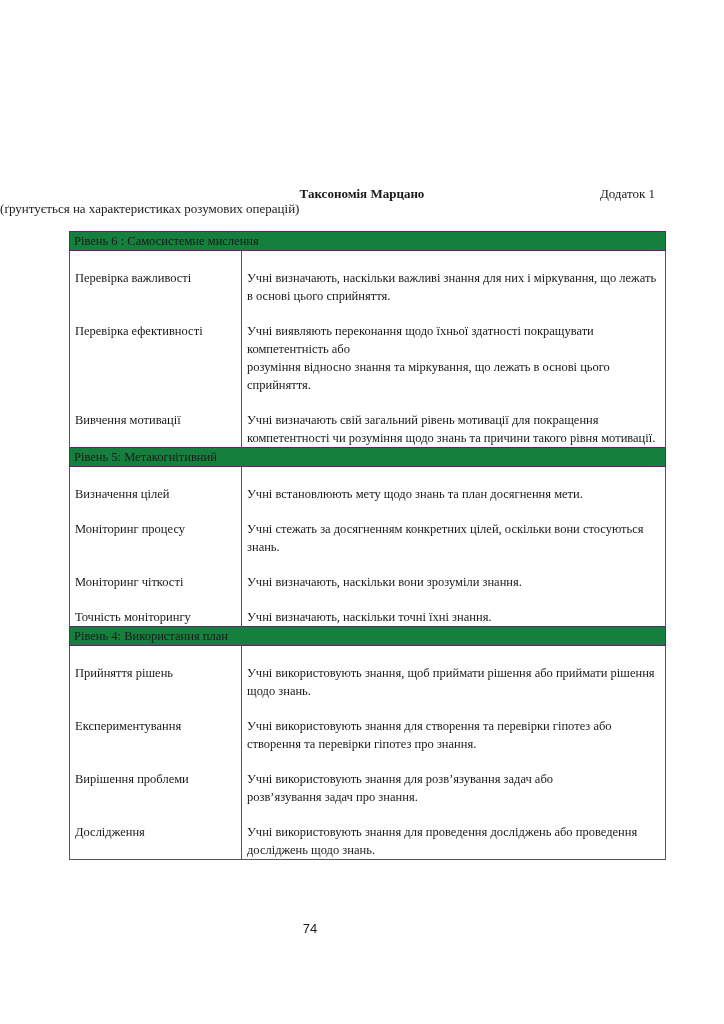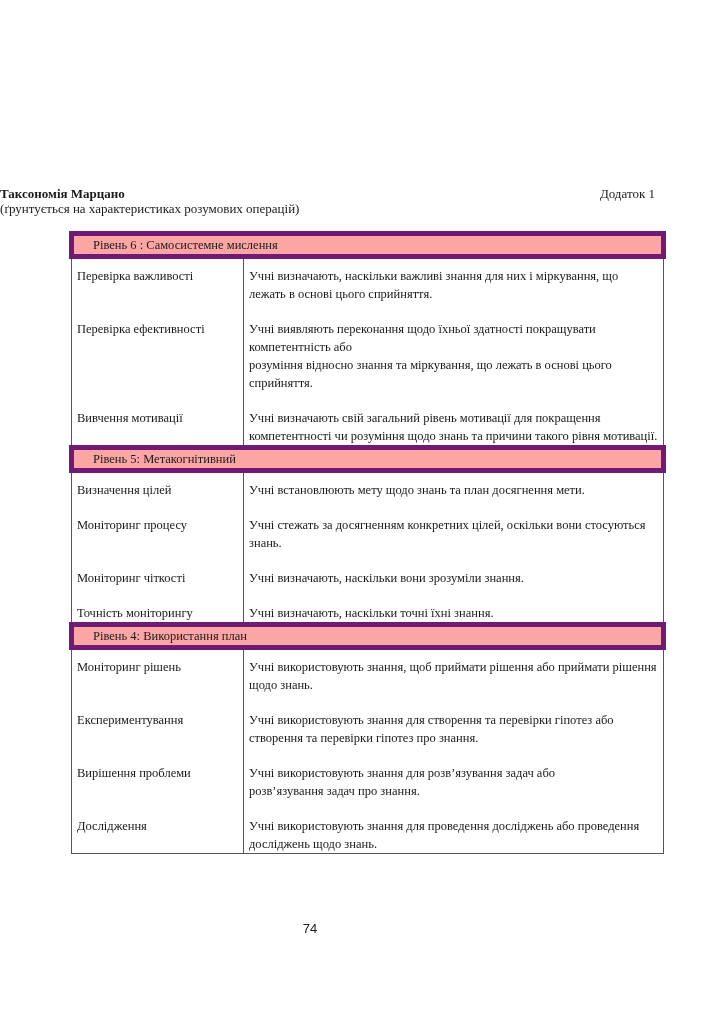--- a/index.html
+++ b/index.html
@@ -1,30 +1,30 @@
 <!DOCTYPE html>
 <html><head>
 <meta charset="utf-8">
 <style>
   html, body { margin: 0; padding: 0; background: #ffffff; }
   body { width: 724px; height: 1024px; position: relative; overflow: hidden;
          font-family: "Liberation Serif", "DejaVu Serif", serif; color: #1a1a1a; }
   .appendix { position: absolute; top: 170px; right: 69px; font-size: 13px; margin-top: 16px; }
-  .title { position: absolute; top: 186px; left: 0; width: 724px; 
+  .title { position: absolute; top: 186px; left: 0; width: 724px; text-align: center;
            font-size: 13px; font-weight: bold; }
   .subtitle { position: absolute; top: 201px; left: 0; width: 724px; text-align: left;
               font-size: 13px; }
   table.tax { position: absolute; top: 231px; left: 69px; width: 597px;
               border-collapse: collapse; font-size: 12.5px; line-height: 18px; }
   table.tax td { border-left: 1px solid #555; border-right: 1px solid #555;
                  vertical-align: top; padding: 0 5px; }
-  table.tax tr.level td { background: #fca5a5; border: 5px solid #701a75;
-                          height: 18px; padding: 0 19px; line-height: 18px; }
+  table.tax tr.level td { background: #15803d; border: 1px solid #701a75;
+                          height: 18px; padding: 0 4px; line-height: 18px; }
   table.tax tr.item td { padding-top: 17px; padding-bottom: 0; }
-  table.tax tr.item.first td { padding-top: 8px; font-family: Liberation Serif, serif; }
+  table.tax tr.item.first td { padding-top: 18px; font-family: Liberation Serif, serif; }
   table.tax tr.item.last td { padding-bottom: 0; margin-left: 19px; }
   table.tax td.name { width: 161px; }
   table.tax tr.bottom td { border-bottom: 1px solid #555; }
   .page-num { position: absolute; top: 921px; left: 0; width: 620px; text-align: center;
               font-family: "Liberation Sans", "DejaVu Sans", sans-serif; font-size: 13px; }
   .desc-line { display: block; }
 </style>
 </head>
 <body>
 
@@ -80,21 +80,21 @@
       <tr class="item last">
         <td class="name">Точність моніторингу</td>
         <td class="desc">
           <span class="desc-line">Учні визначають, наскільки точні їхні знання.</span>
         </td>
       </tr>
       <tr class="level">
         <td colspan="2">Рівень 4: Використання план</td>
       </tr>
       <tr class="item first">
-        <td class="name">Моніторинг рішень</td>
+        <td class="name">Прийняття рішень</td>
         <td class="desc">
           <span class="desc-line">Учні використовують знання, щоб приймати рішення або приймати рішення щодо знань.</span>
         </td>
       </tr>
       <tr class="item">
         <td class="name">Експериментування</td>
         <td class="desc">
           <span class="desc-line">Учні використовують знання для створення та перевірки гіпотез або створення та перевірки гіпотез про знання.</span>
         </td>
       </tr>

